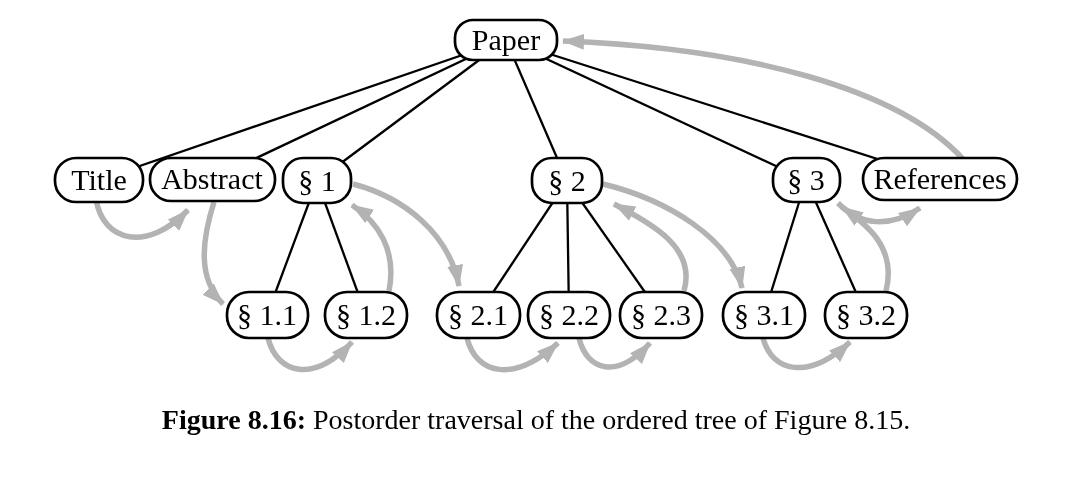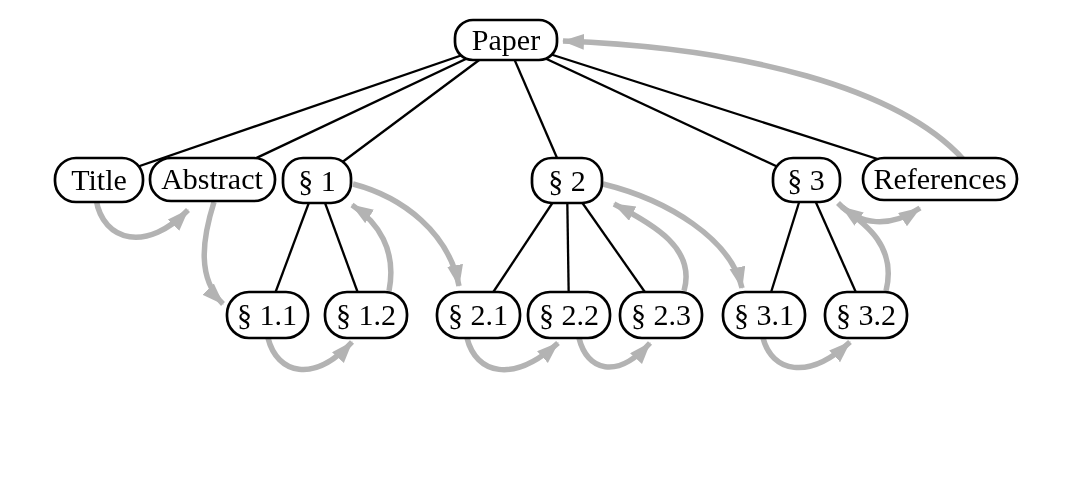--- a/index.html
+++ b/index.html
@@ -148,14 +148,18 @@
         <rect class="node-shape" x="723" y="292" width="82" height="46" rx="22" ry="22"></rect>
         <text class="node-label" x="764" y="325">§ 3.1</text>
       </g>
       <g>
         <rect class="node-shape" x="825" y="292" width="82" height="46" rx="22" ry="22"></rect>
         <text class="node-label" x="866" y="325">§ 3.2</text>
       </g>
     </g>
   </svg>
 
+  <div class="caption">
+    <span class="cap-label">Figure 8.16:</span>
+    <span class="cap-text">Postorder traversal of the ordered tree of Figure 8.15.</span>
+  </div>
 
 </div>
 
 </body></html>

